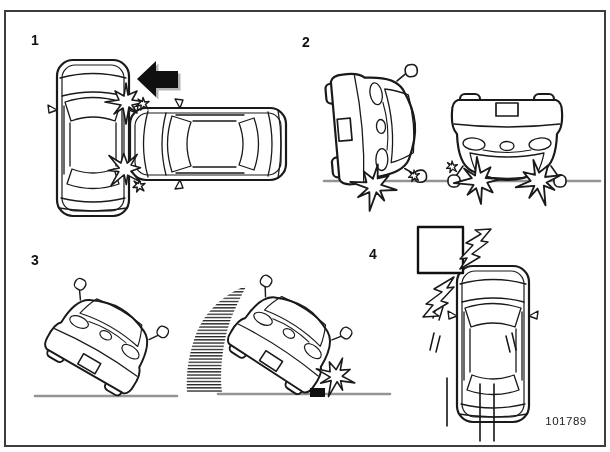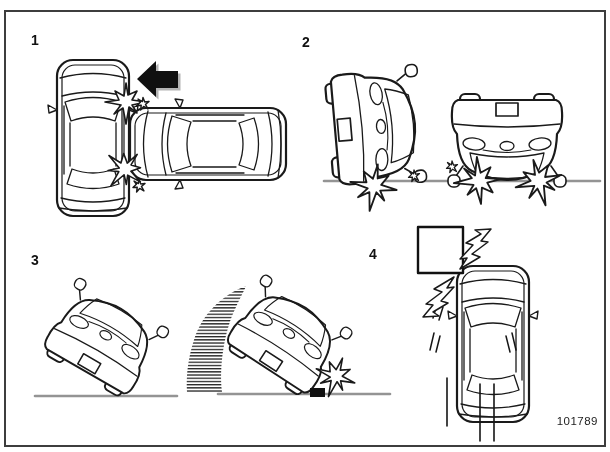--- a/index.html
+++ b/index.html
@@ -28,21 +28,21 @@
     color: #111111;
     line-height: 1;
   }
   #label-1 { left: 31px;  top: 33px;  }
   #label-2 { left: 302px; top: 35px;  }
   #label-3 { left: 31px;  top: 253px; }
   #label-4 { left: 369px; top: 247px; }
   .fig-code {
     position: absolute;
     left: 534px; top: 415px; width: 64px;
-    text-align: right;
+    text-align: center;
     font-size: 11.5px;
     color: #222222;
     letter-spacing: 0.5px;
   }
 </style>
 </head>
 <body>
 
 <div class="frame"></div>
 

